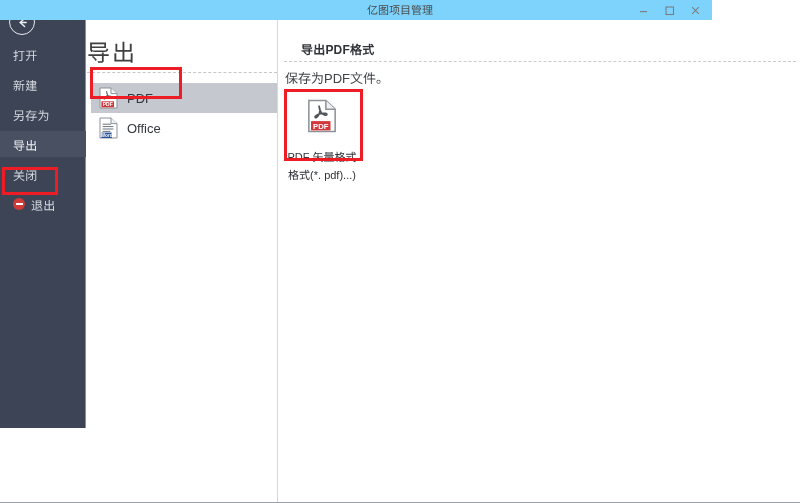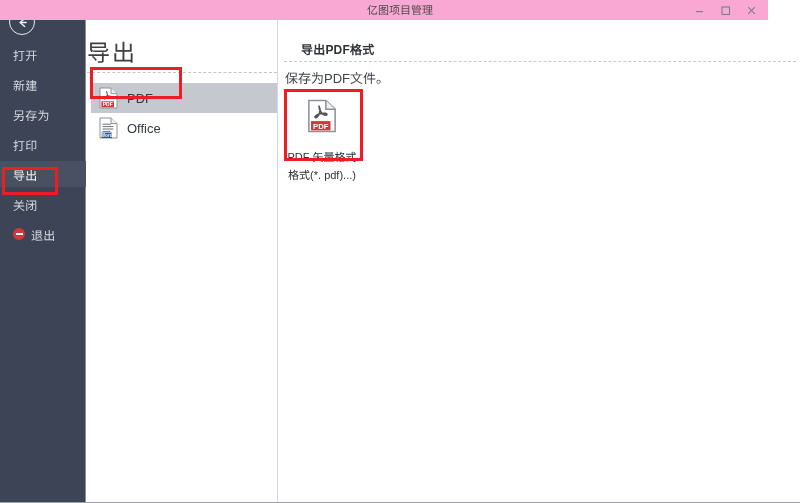--- a/index.html
+++ b/index.html
@@ -19,23 +19,23 @@
     overflow: hidden;
     background: #ffffff;
     box-sizing: border-box;
     border-bottom: 1px solid #9aa0a6;
   }
 
   
   .titlebar {
     position: absolute;
     left: 0; top: 0;
-    width: 768px;
+    width: 712px;
     height: 20px;
-    background: #f9a8d4;
+    background: #7dd3fc;
     z-index: 5;
   }
   .titlebar-text {
     position: absolute;
     left: 0; top: 0;
     width: 800px;
     line-height: 20px;
     text-align: center;
     font-size: 11px;
     color: #4a4a4a;
@@ -56,21 +56,21 @@
     justify-content: center;
     color: #7a7f87;
   }
   .winbtn svg { display: block; }
 
   
   .sidebar {
     position: absolute;
     left: 0; top: 0;
     width: 86px;
-    height: 502px;
+    height: 428px;
     background: #3c4455;
     box-sizing: border-box;
     border-right: 1px solid #888d96;
     z-index: 2;
   }
   .backbtn {
     position: absolute;
     left: 9px; top: 9px;
     width: 26px;
     height: 26px;
@@ -282,23 +282,20 @@
 
     <div class="navlist">
       <div class="navitem gap">
         <span class="navlabel">打开</span>
       </div>
       <div class="navitem gap">
         <span class="navlabel">新建</span>
       </div>
       <div class="navitem gap">
         <span class="navlabel">另存为</span>
-      </div>
-      <div class="navitem gap">
-        <span class="navlabel">打印</span>
       </div>
       <div class="navitem gap selected">
         <span class="navlabel">导出</span>
       </div>
       <div class="navitem gap">
         <span class="navlabel">关闭</span>
       </div>
       <div class="navitem">
         <span class="exit-icon">
             <i></i>

